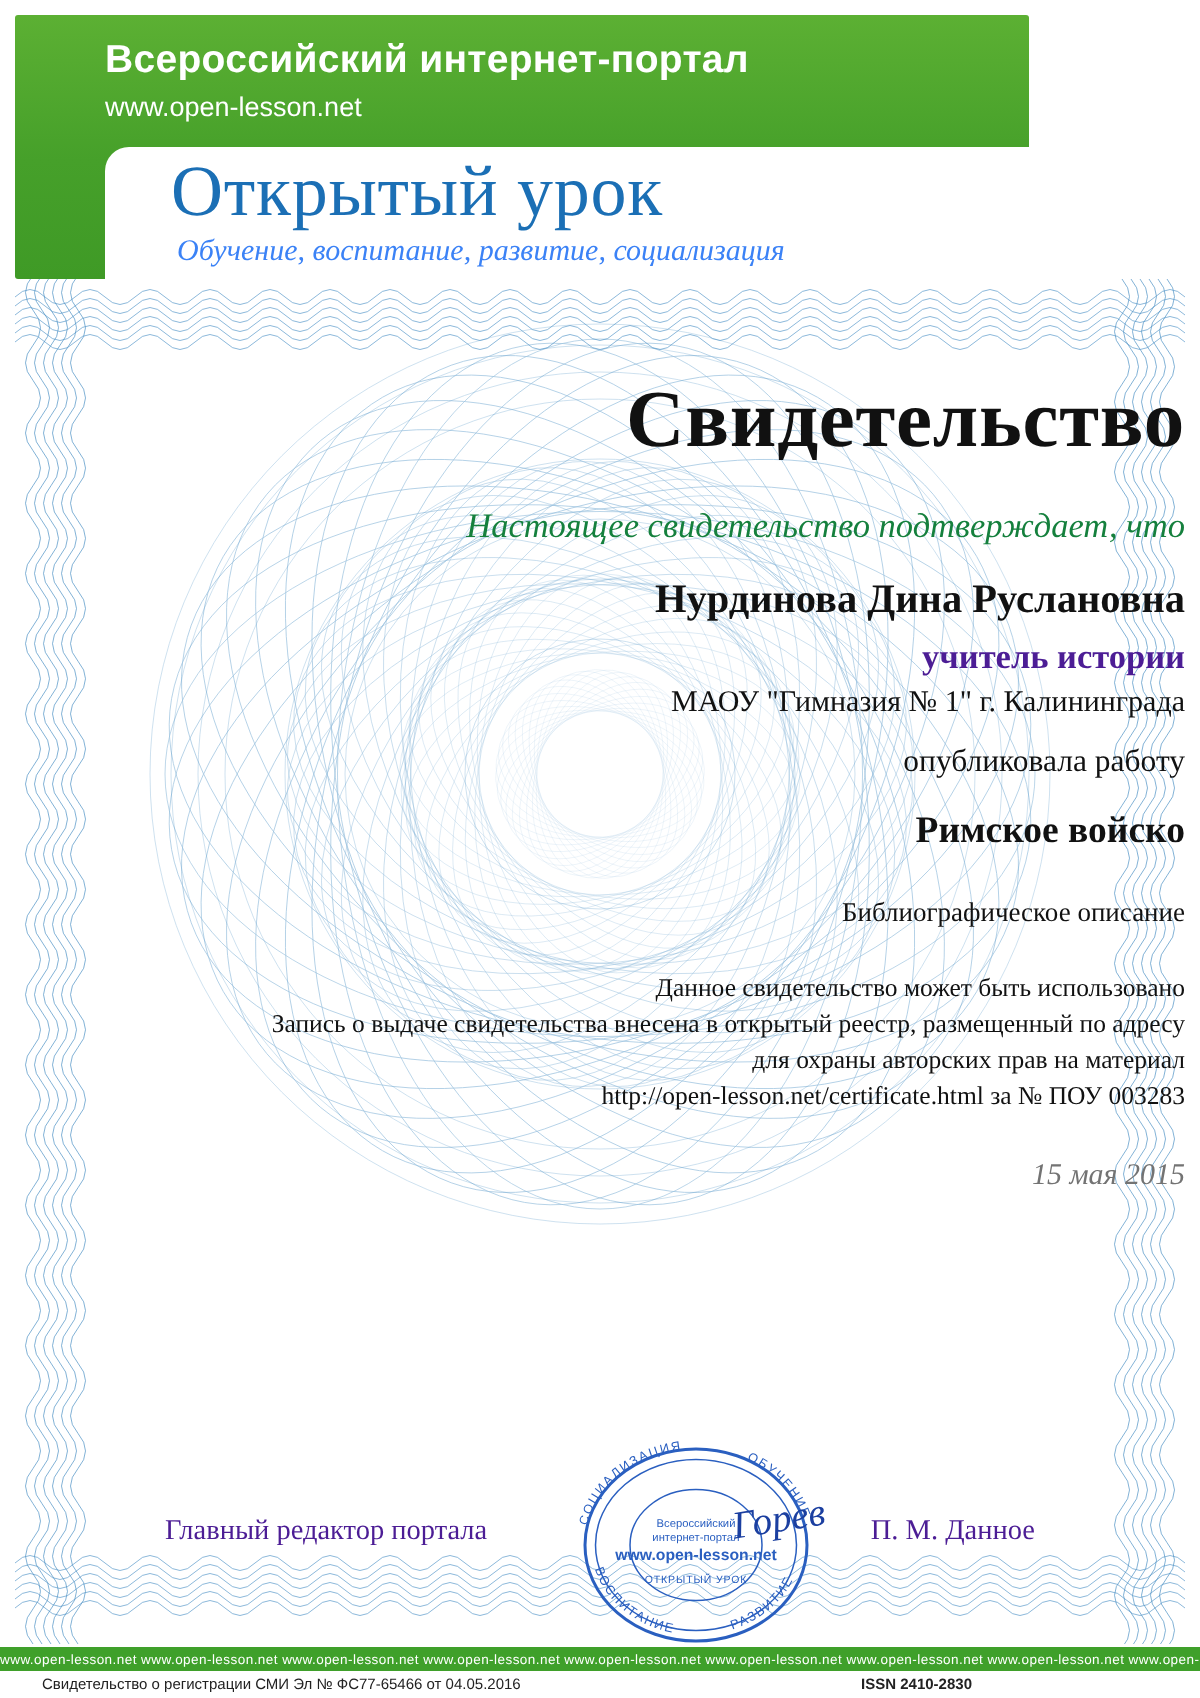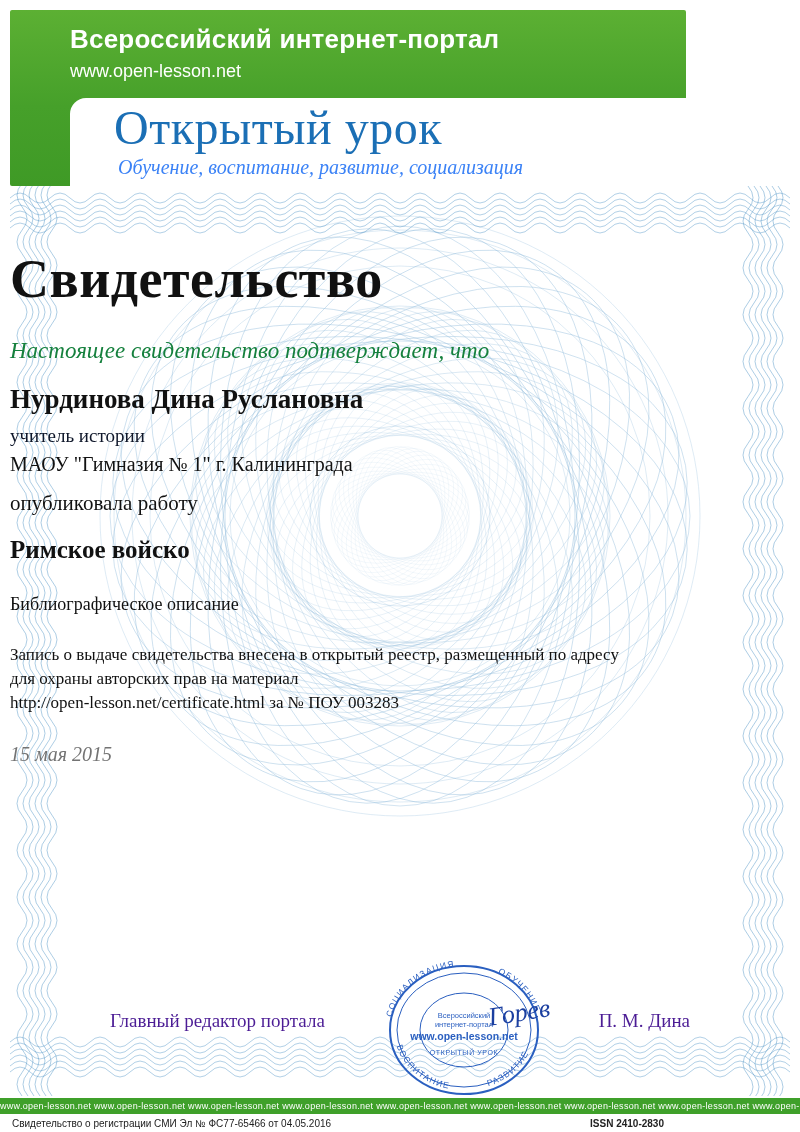--- a/index.html
+++ b/index.html
@@ -79,21 +79,21 @@
     pointer-events: none;
   }
   .guilloche-bg { inset: 0; }
   .rosette { left: 50%; top: 330px; transform: translate(-50%,-50%); }
 
   
   .content {
     position: absolute;
     top: 186px; left: 10px;
     width: 780px;
-    text-align: left;
+    text-align: right;
   }
   .cert-title {
     margin-top: 62px;
     font-size: 54px;
     font-weight: bold;
     color: #111111;
     letter-spacing: .5px;
   }
   .cert-lead {
     margin-top: 28px;
@@ -102,22 +102,23 @@
     font-style: italic;
   }
   .cert-person {
     margin-top: 20px;
     font-size: 27px;
     font-weight: bold;
     color: #111111;
   }
   .cert-position {
     margin-top: 10px;
-    font-size: 19px;
-    color: #0f172a;
+    font-size: 23px;
+    color: #4c1d95;
+    font-weight: bold;
   }
   .cert-org {
     margin-top: 6px;
     font-size: 20px;
     color: #111111;
   }
   .cert-published {
     margin-top: 15px;
     font-size: 21px;
     color: #111111;
@@ -202,21 +203,21 @@
 
   
   .footer {
     position: absolute;
     left: 0; top: 1114px;
     width: 676px; height: 18px;
     background: #ffffff;
     display: flex;
     align-items: center;
     justify-content: space-between;
-    padding: 0 12px;
+    padding: 0 28px;
     font-family: "Liberation Sans", sans-serif;
     font-size: 10px;
     color: #222222;
   }
   .footer-issn { font-weight: bold; }
 </style>
 </head>
 <body>
 
 <div class="page">
@@ -325,30 +326,31 @@
   <div class="content">
     <div class="cert-title">Свидетельство</div>
     <div class="cert-lead">Настоящее свидетельство подтверждает, что</div>
     <div class="cert-person">Нурдинова Дина Руслановна</div>
     <div class="cert-position">учитель истории</div>
     <div class="cert-org">МАОУ "Гимназия № 1" г. Калининграда</div>
     <div class="cert-published">опубликовала работу</div>
     <div class="cert-work">Римское войско</div>
     <div class="cert-biblabel">Библиографическое описание</div>
     <div class="cert-note">
+      <div>Данное свидетельство может быть использовано</div>
       <div>Запись о выдаче свидетельства внесена в открытый реестр, размещенный по адресу</div>
       <div>для охраны авторских прав на материал</div>
       <div>http://open-lesson.net/certificate.html за № ПОУ 003283</div>
     </div>
     <div class="cert-date">15 мая 2015</div>
   </div>
 
   <div class="sign-row">
     <div class="sign-editor">Главный редактор портала</div>
-    <div class="sign-name">П. М. Дина</div>
+    <div class="sign-name">П. М. Данное</div>
   </div>
 
   <svg class="stamp" viewBox="0 0 180 150">
     <defs>
       <path id="arcTop" d="M16,78 A74,64 0 0,1 164,78" fill="none"></path>
       <path id="arcBot" d="M20,78 A70,60 0 0,0 160,78" fill="none"></path>
     </defs>
     <ellipse cx="90" cy="78" rx="74" ry="64" fill="none" stroke="#2a5fc0" stroke-width="2"></ellipse>
     <ellipse cx="90" cy="78" rx="67" ry="57" fill="none" stroke="#2a5fc0" stroke-width="1"></ellipse>
     <ellipse cx="90" cy="78" rx="44" ry="37" fill="none" stroke="#2a5fc0" stroke-width="1"></ellipse>

